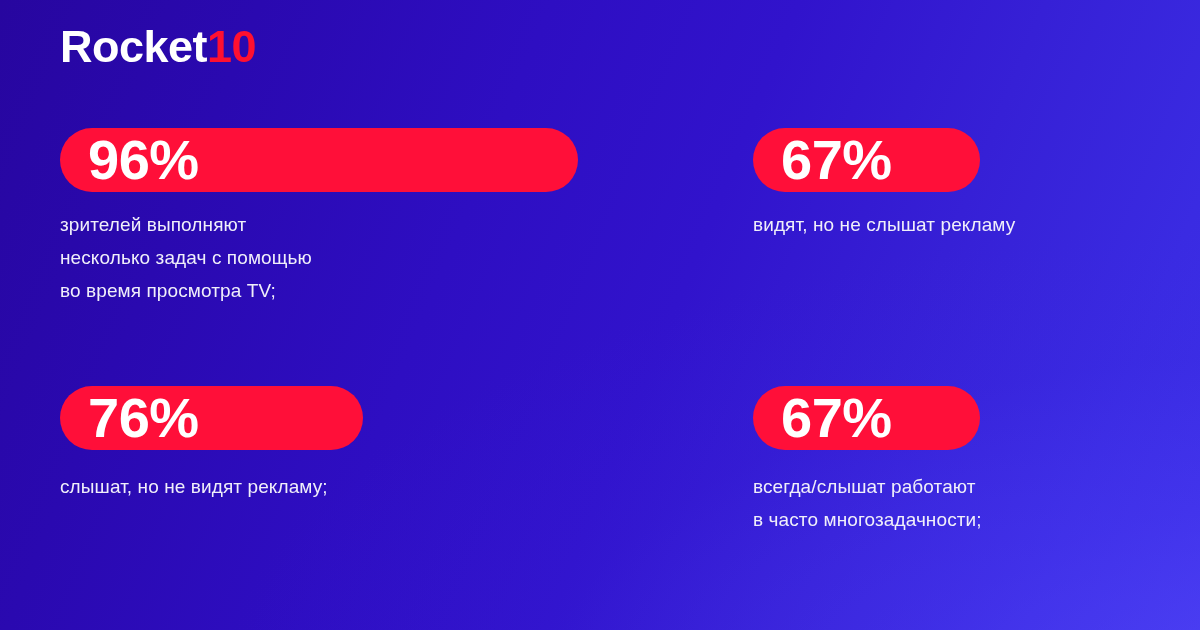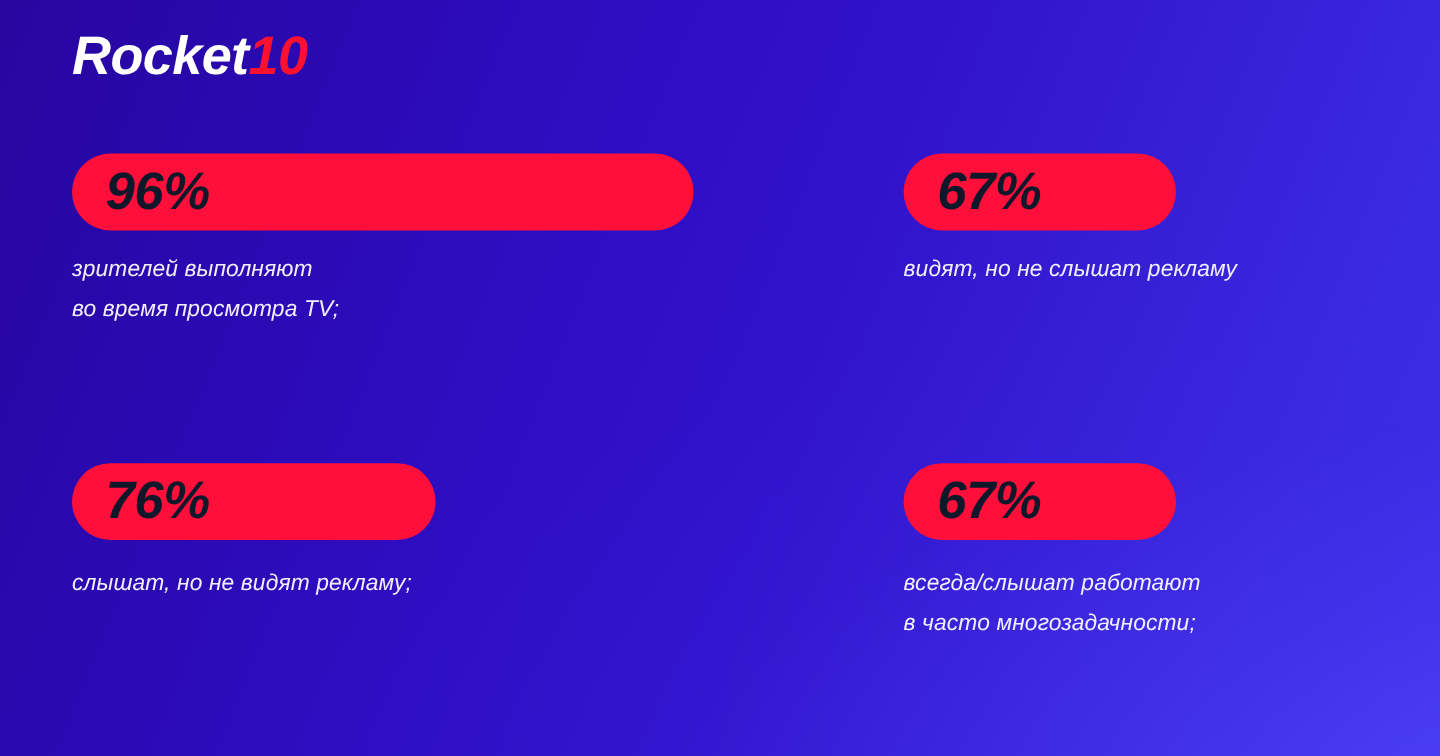--- a/index.html
+++ b/index.html
@@ -1,15 +1,15 @@
 <!DOCTYPE html>
 <html><head>
 <meta charset="utf-8">
 <style>
-  * { margin: 0; padding: 0; box-sizing: border-box; font-style: italic; }
+  * { margin: 0; padding: 0; box-sizing: border-box; }
 
   html, body {
     width: 1200px;
     height: 630px;
     overflow: hidden;
   }
 
   body {
     font-family: "Liberation Sans", sans-serif;
     background: #2A0BBB;
@@ -83,22 +83,22 @@
     background: #FF0F39;
     display: flex;
     align-items: center;
     padding-left: 28px;
   }
   .badge-w-518 { width: 518px; }
   .badge-w-303 { width: 303px; text-align: center; }
   .badge-w-227 { width: 227px; }
 
   .badge-value {
-    color: #0f172a;
-    font-size: 44px;
+    color: #ffffff;
+    font-size: 56px;
     font-weight: 700;
     line-height: 1;
     letter-spacing: -0.5px;
     white-space: nowrap;
   }
 
   .caption {
     margin-top: 16px;
     color: #F0EFFA;
     font-size: 19px;
@@ -119,20 +119,21 @@
     <div class="logo">
       <span class="logo-word">Rocket</span><span class="logo-num">10</span>
     </div>
 
     <div class="stat stat-col-left stat-row-top">
       <div class="badge badge-w-518">
         <span class="badge-value">96%</span>
       </div>
       <div class="caption">
         <div>зрителей выполняют</div>
+        <div>несколько задач с помощью</div>
         <div>во время просмотра TV;</div>
       </div>
     </div>
 
     <div class="stat stat-col-right stat-row-top">
       <div class="badge badge-w-227">
         <span class="badge-value">67%</span>
       </div>
       <div class="caption">
         <div>видят, но не слышат рекламу</div>

